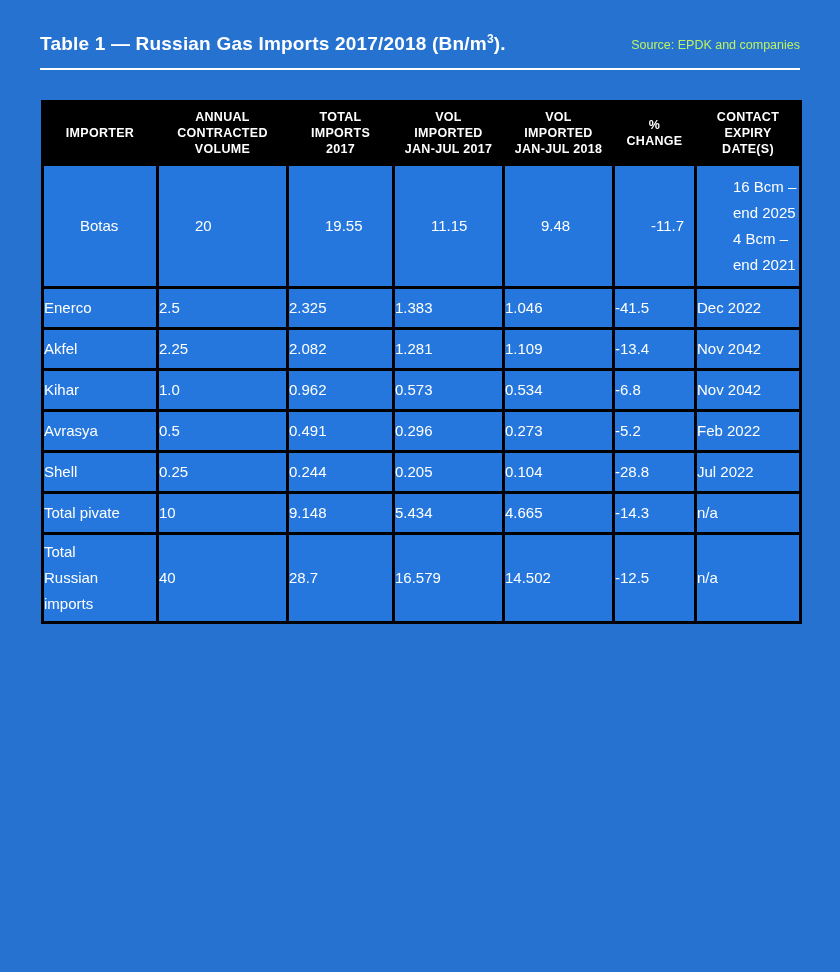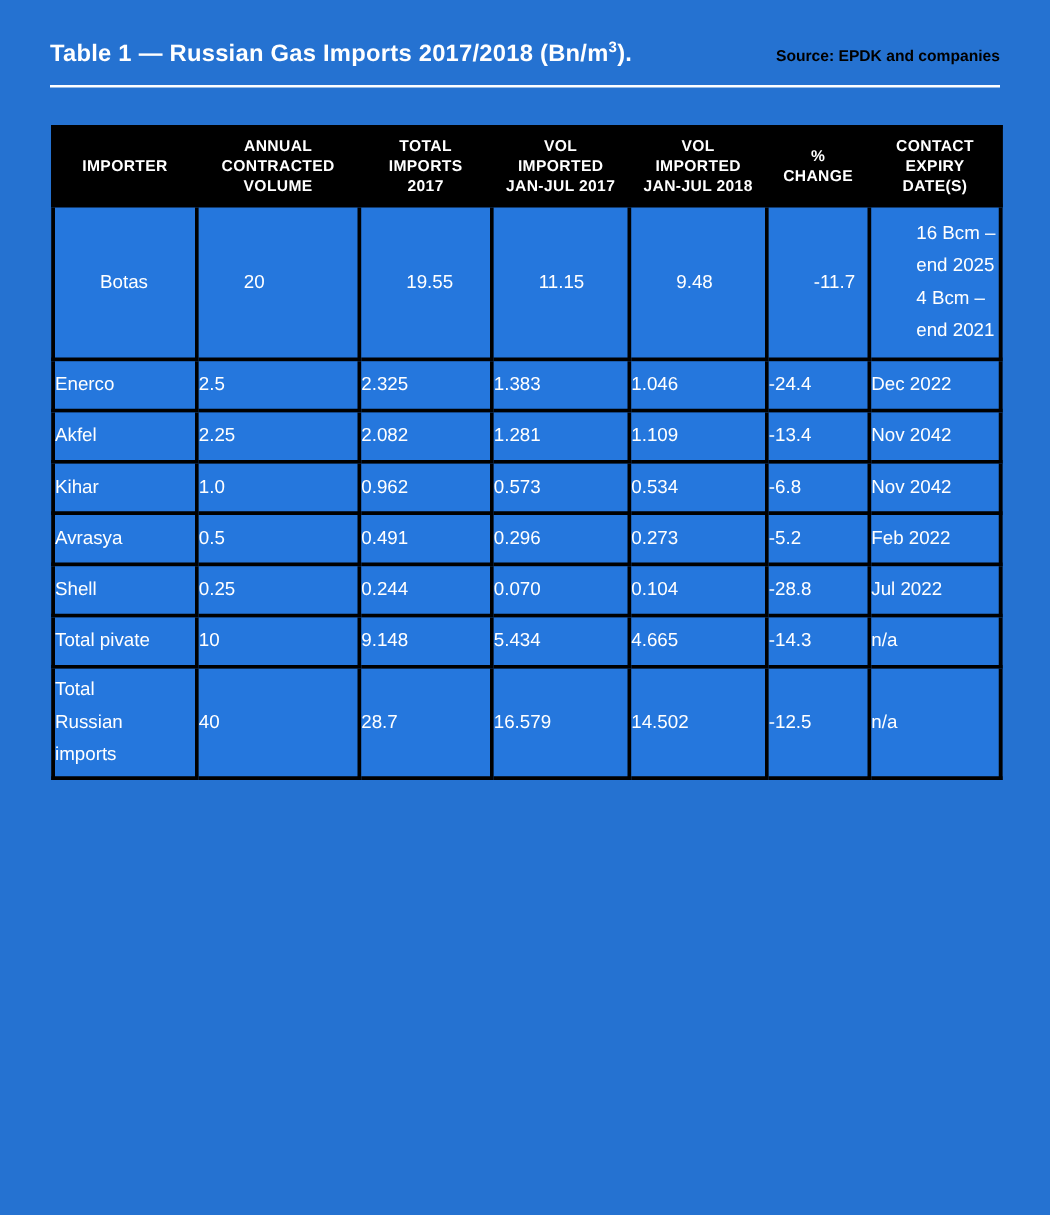--- a/index.html
+++ b/index.html
@@ -39,23 +39,23 @@
     letter-spacing: 0.2px;
     white-space: nowrap;
     line-height: 24px;
   }
   .title-text sup {
     font-size: 12px;
     vertical-align: super;
     line-height: 0;
   }
   .source-text {
-    color: #000000;
+    color: #bef264;
     font-size: 12.5px;
-    font-weight: bold;
+    font-weight: normal;
     white-space: nowrap;
     line-height: 26px;
   }
 
   
   .table-wrap {
     position: absolute;
     left: 41px;
     top: 100px;
     width: 761px;
@@ -194,21 +194,21 @@
 4 Bcm –
 end 2021</td>
         </tr>
 
         <tr class="r-norm">
           <td class="multiline">Enerco</td>
           <td>2.5</td>
           <td>2.325</td>
           <td>1.383</td>
           <td>1.046</td>
-          <td>-24.4</td>
+          <td>-41.5</td>
           <td class="multiline">Dec 2022</td>
         </tr>
 
         <tr class="r-norm">
           <td class="multiline">Akfel</td>
           <td>2.25</td>
           <td>2.082</td>
           <td>1.281</td>
           <td>1.109</td>
           <td>-13.4</td>
@@ -234,21 +234,21 @@
           <td>0.296</td>
           <td>0.273</td>
           <td>-5.2</td>
           <td class="multiline">Feb 2022</td>
         </tr>
 
         <tr class="r-norm">
           <td class="multiline">Shell</td>
           <td>0.25</td>
           <td>0.244</td>
-          <td>0.070</td>
+          <td>0.205</td>
           <td>0.104</td>
           <td>-28.8</td>
           <td class="multiline">Jul 2022</td>
         </tr>
 
         <tr class="r-norm">
           <td class="multiline">Total pivate</td>
           <td>10</td>
           <td>9.148</td>
           <td>5.434</td>

